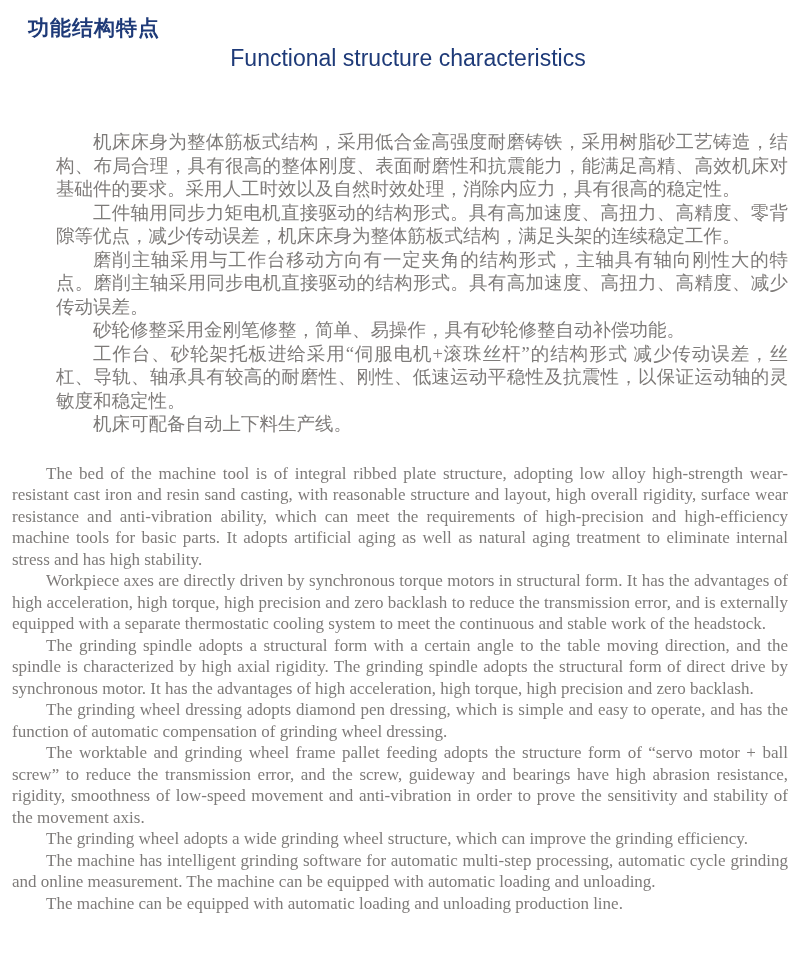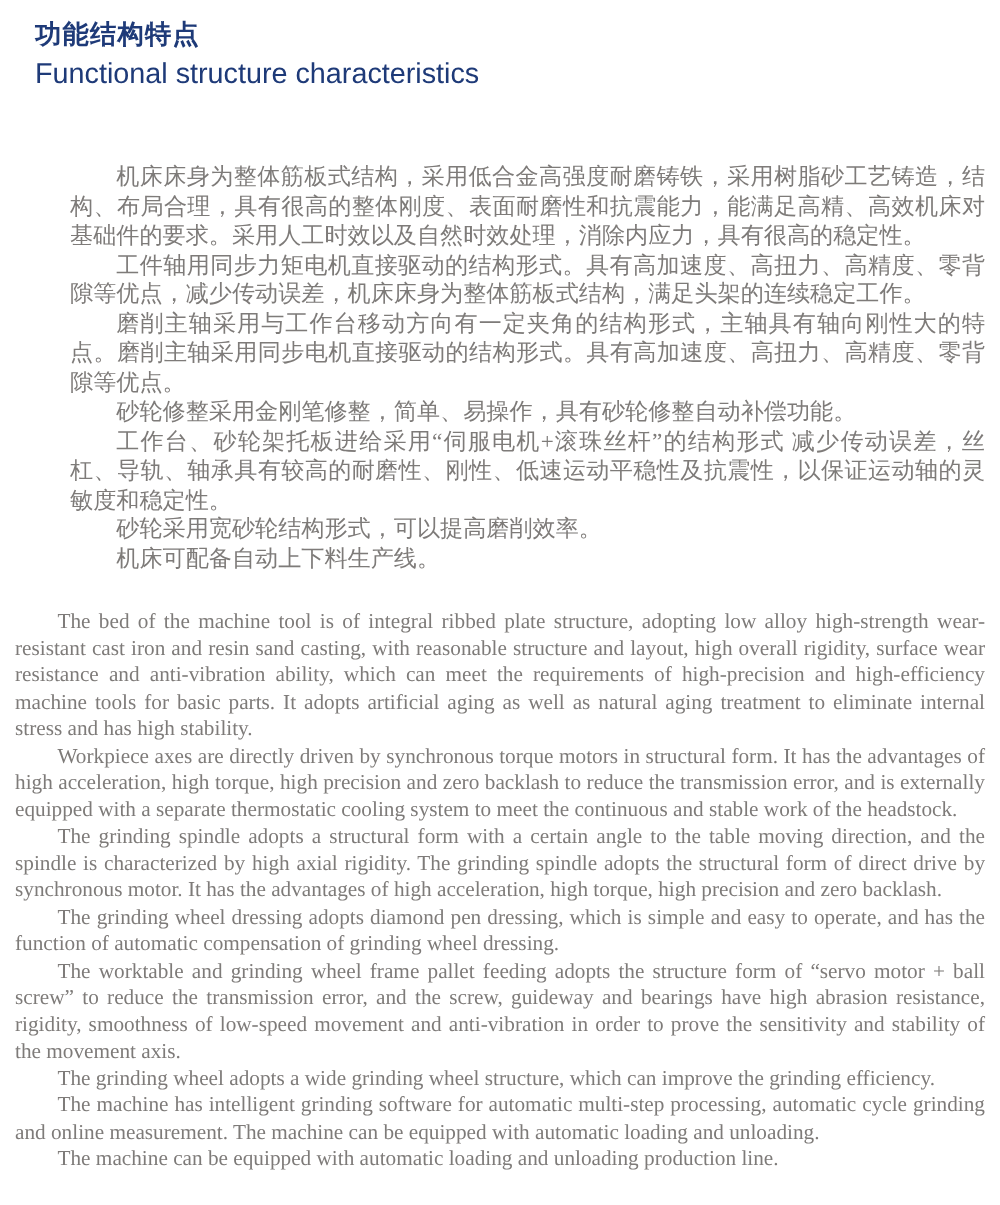--- a/index.html
+++ b/index.html
@@ -32,20 +32,21 @@
     letter-spacing: 1px;
     line-height: 1.3;
   }
   .title-en {
     font-family: "Liberation Sans", "DejaVu Sans", sans-serif;
     font-size: 23px;
     font-weight: 400;
     color: var(--title);
     line-height: 1.25;
     margin-top: 3px;
+    text-align: center;
   }
   .zh-section p {
     font-size: 18.5px;
     line-height: 23.5px;
     color: var(--body-text);
     text-align: justify;
     text-indent: 2em;
     margin-left: 44px;
   }
   .en-section {
@@ -67,27 +68,26 @@
     <div class="title-zh">功能结构特点</div>
     <div class="title-en">Functional structure characteristics</div>
   </div>
 
   <div class="zh-section">
 
       <p>机床床身为整体筋板式结构，采用低合金高强度耐磨铸铁，采用树脂砂工艺铸造，结构、布局合理，具有很高的整体刚度、表面耐磨性和抗震能力，能满足高精、高效机床对基础件的要求。采用人工时效以及自然时效处理，消除内应力，具有很高的稳定性。</p>
 
       <p>工件轴用同步力矩电机直接驱动的结构形式。具有高加速度、高扭力、高精度、零背隙等优点，减少传动误差，机床床身为整体筋板式结构，满足头架的连续稳定工作。</p>
 
-      <p>磨削主轴采用与工作台移动方向有一定夹角的结构形式，主轴具有轴向刚性大的特点。磨削主轴采用同步电机直接驱动的结构形式。具有高加速度、高扭力、高精度、零背隙等优点。</p>
+      <p>磨削主轴采用与工作台移动方向有一定夹角的结构形式，主轴具有轴向刚性大的特点。磨削主轴采用同步电机直接驱动的结构形式。具有高加速度、高扭力、高精度、减少传动误差。</p>
 
       <p>砂轮修整采用金刚笔修整，简单、易操作，具有砂轮修整自动补偿功能。</p>
 
       <p>工作台、砂轮架托板进给采用“伺服电机+滚珠丝杆”的结构形式 减少传动误差，丝杠、导轨、轴承具有较高的耐磨性、刚性、低速运动平稳性及抗震性，以保证运动轴的灵敏度和稳定性。</p>
 
-      <p>砂轮采用宽砂轮结构形式，可以提高磨削效率。</p>
 
 
       <p>机床可配备自动上下料生产线。</p>
     </div>
 
   <div class="en-section">
 
       <p>The bed of the machine tool is of integral ribbed plate structure, adopting low alloy high-strength wear-resistant cast iron and resin sand casting, with reasonable structure and layout, high overall rigidity, surface wear resistance and anti-vibration ability, which can meet the requirements of high-precision and high-efficiency machine tools for basic parts. It adopts artificial aging as well as natural aging treatment to eliminate internal stress and has high stability.</p>
 
       <p>Workpiece axes are directly driven by synchronous torque motors in structural form. It has the advantages of high acceleration, high torque, high precision and zero backlash to reduce the transmission error, and is externally equipped with a separate thermostatic cooling system to meet the continuous and stable work of the headstock.</p>

